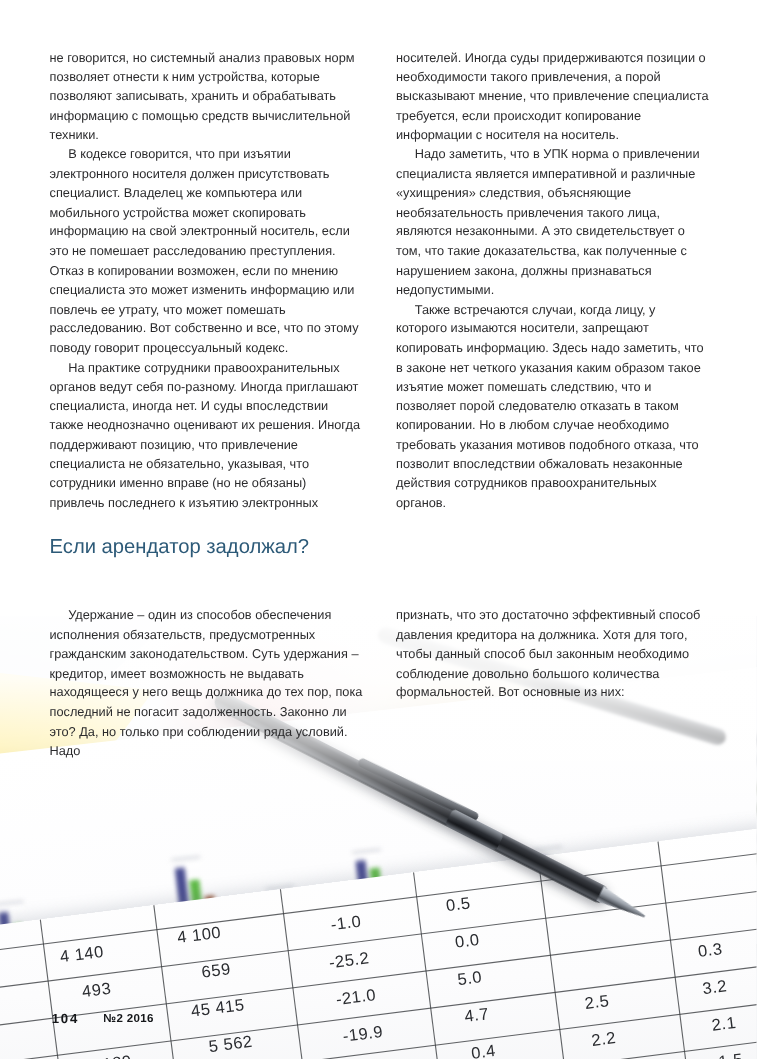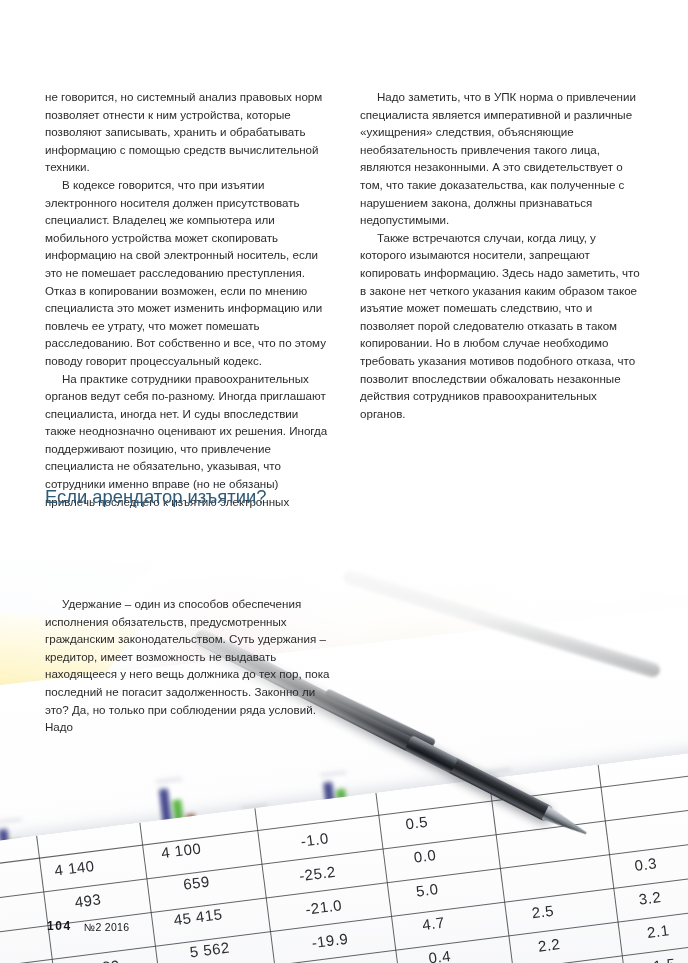--- a/index.html
+++ b/index.html
@@ -249,21 +249,21 @@
     inset: 0;
   }
   .cols {
     position: absolute;
     left: 45px;
     top: 44px;
     width: 600px;
     display: flex;
     gap: 30px;
   }
-  .col { width: 285px; margin-top: 44px; }
+  .col { width: 285px; }
 
   p.body {
     margin: 0 0 0 0;
     font-size: 11.6px;
     line-height: 17.6px;
     color: #2b2b2d;
     text-indent: 0;
   }
   p.body.indent { text-indent: 17px; }
 
@@ -296,39 +296,39 @@
     margin-right: 4px;
     vertical-align: 1px;
   }
 
   
   .footer {
     position: absolute;
     left: 47px;
     top: 919px;
     display: flex;
-    align-items: flex-end;
-    gap: 12px;
+    align-items: center;
+    gap: 22px;
     white-space: nowrap;
   }
   .footer .pageno {
     font-size: 12px;
     font-weight: 700;
     color: #15171a;
     letter-spacing: 1.6px;
   }
   .footer .mag {
     font-size: 10.5px;
     font-weight: 700;
     color: #d4262c;
     letter-spacing: 2.6px;
   }
   .footer .issue {
     font-size: 10.5px;
-    font-weight: 400;
+    font-weight: 700;
     color: #15171a;
     letter-spacing: .3px;
   }
 </style>
 </head>
 <body>
 
 <div class="page">
 
   <div class="photo">
@@ -450,34 +450,36 @@
 
   <div class="content">
 
     <div class="cols">
       <div class="col">
         <p class="body">не говорится, но системный анализ правовых норм позволяет отнести к ним устройства, которые позволяют записывать, хранить и обрабатывать информацию с помощью средств вычислительной техники.</p>
         <p class="body indent">В кодексе говорится, что при изъятии электронного носителя должен присутствовать специалист. Владелец же компьютера или мобильного устройства может скопировать информацию на свой электронный носитель, если это не помешает расследованию преступления. Отказ в копировании возможен, если по мнению специалиста это может изменить информацию или повлечь ее утрату, что может помешать расследованию. Вот собственно и все, что по этому поводу говорит процессуальный кодекс.</p>
         <p class="body indent">На практике сотрудники правоохранительных органов ведут себя по-разному. Иногда приглашают специалиста, иногда нет. И суды впоследствии также неоднозначно оценивают их решения. Иногда поддерживают позицию, что привлечение специалиста не обязательно, указывая, что сотрудники именно вправе (но не обязаны) привлечь последнего к изъятию электронных</p>
       </div>
       <div class="col">
+        <p class="body">носителей. Иногда суды придерживаются позиции о необходимости такого привлечения, а порой высказывают мнение, что привлечение специалиста требуется, если происходит копирование информации с носителя на носитель.</p>
         <p class="body indent">Надо заметить, что в УПК норма о привлечении специалиста является императивной и различные «ухищрения» следствия, объясняющие необязательность привлечения такого лица, являются незаконными. А это свидетельствует о том, что такие доказательства, как полученные с нарушением закона, должны признаваться недопустимыми.</p>
         <p class="body indent">Также встречаются случаи, когда лицу, у которого изымаются носители, запрещают копировать информацию. Здесь надо заметить, что в законе нет четкого указания каким образом такое изъятие может помешать следствию, что и позволяет порой следователю отказать в таком копировании. Но в любом случае необходимо требовать указания мотивов подобного отказа, что позволит впоследствии обжаловать незаконные действия сотрудников правоохранительных органов.</p>
       </div>
     </div>
 
     <div class="heading">
-      <span class="l1">Если арендатор изъятии?</span>
+      <span class="l1">Если арендатор задолжал?</span>
     </div>
 
     <div class="cols2">
       <div class="col">
         <p class="body indent">Удержание – один из способов обеспечения исполнения обязательств, предусмотренных гражданским законодательством. Суть удержания – кредитор, имеет возможность не выдавать находящееся у него вещь должника до тех пор, пока последний не погасит задолженность. Законно ли это? Да, но только при соблюдении ряда условий. Надо</p>
       </div>
       <div class="col">
+        <p class="body">признать, что это достаточно эффективный способ давления кредитора на должника. Хотя для того, чтобы данный способ был законным необходимо соблюдение довольно большого количества формальностей. Вот основные из них:</p>
       </div>
     </div>
 
     <div class="footer">
       <span class="pageno">104</span>
       <span class="issue">№2 2016</span>
     </div>
 
   </div>
 </div>

